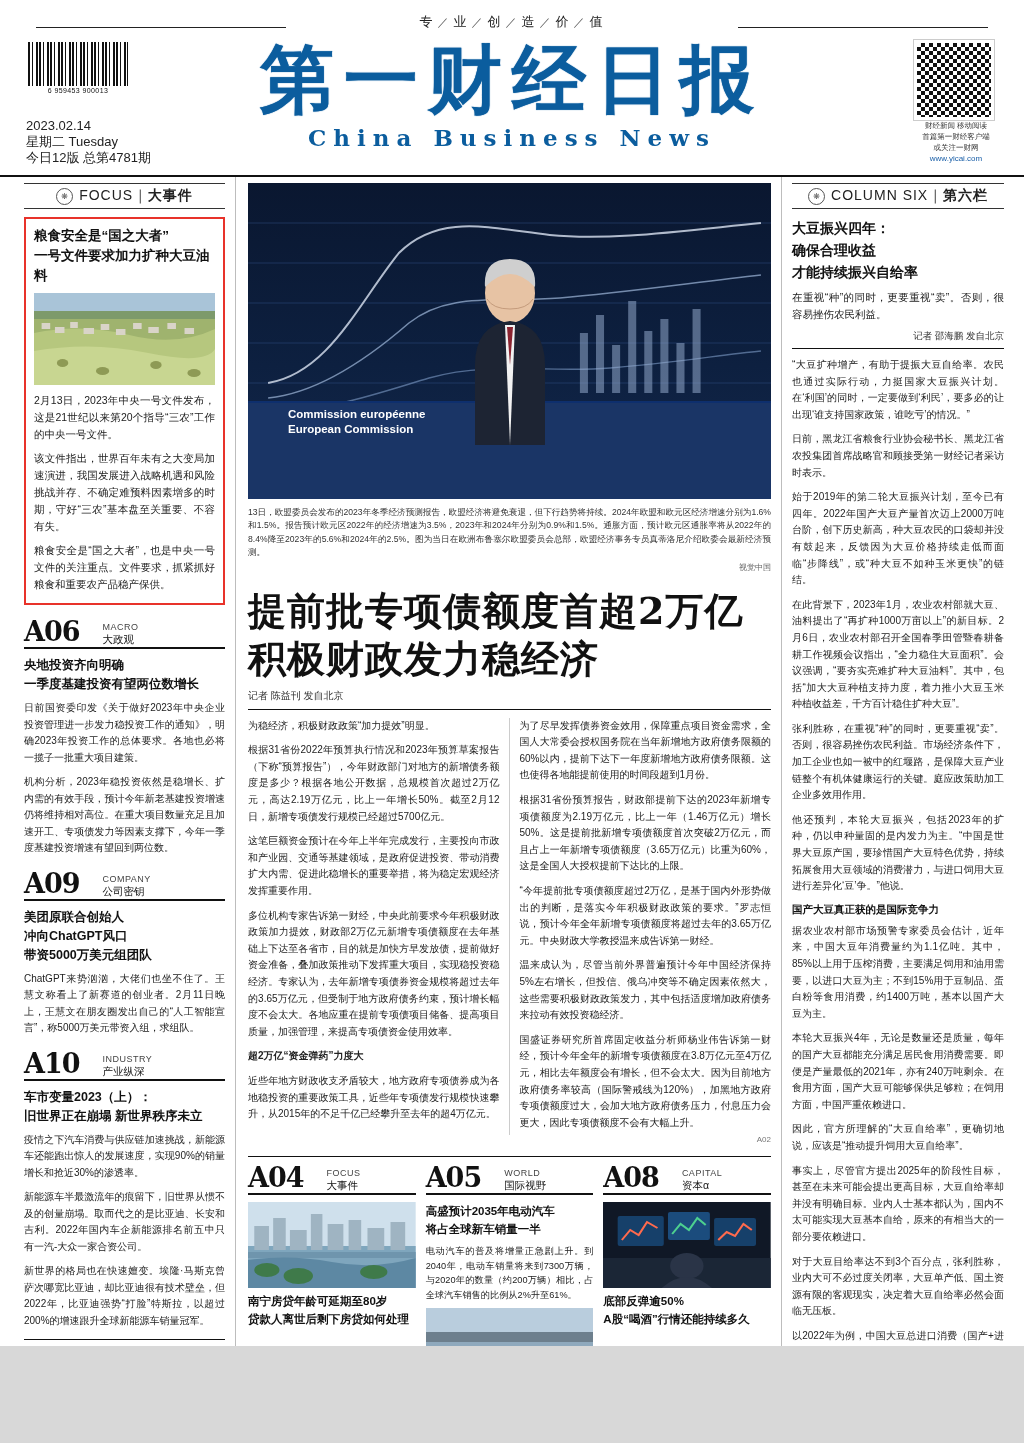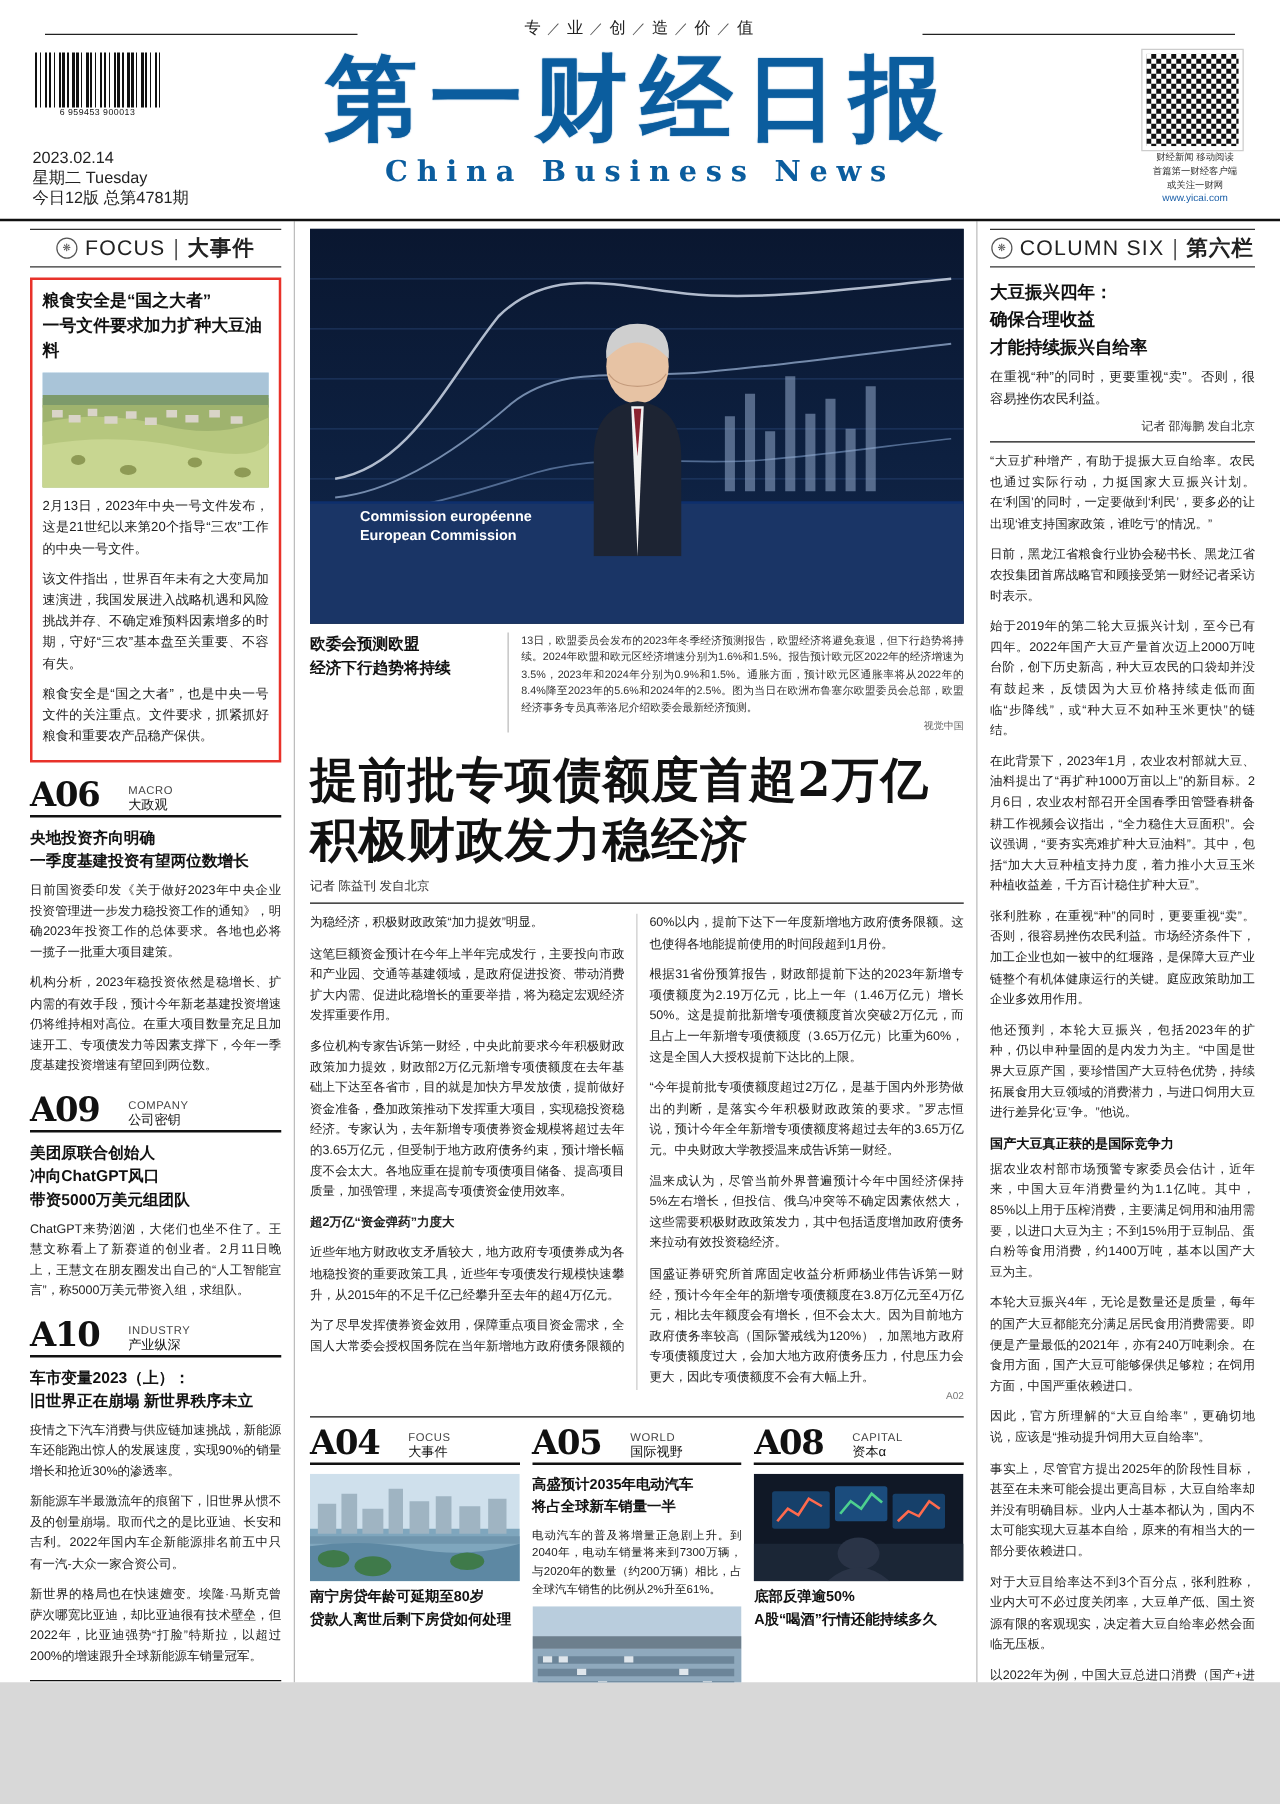--- a/index.html
+++ b/index.html
@@ -45,21 +45,21 @@
   .grid{display:flex;height:1264px;box-sizing:border-box;padding:0 18px;}
   .col-left{width:218px;padding:6px 10px 0 6px;box-sizing:border-box;border-right:1px solid #bdbdbd;}
   .col-mid{width:546px;padding:6px 10px 0 12px;box-sizing:border-box;border-right:1px solid #bdbdbd;}
   .col-right{width:224px;padding:6px 2px 0 10px;box-sizing:border-box;}
 
   
   .sec-head{display:flex;align-items:center;justify-content:center;gap:6px;
      border-top:1px solid #333;border-bottom:1px solid #333;padding:3px 0;margin-bottom:8px;}
   .sec-head .orn{width:15px;height:15px;border-radius:50%;border:1px solid #555;
      display:flex;align-items:center;justify-content:center;font-size:8px;color:#555;}
-  .sec-head .txt{font-size:17px;letter-spacing:1px;color:#222;}
+  .sec-head .txt{font-size:14px;letter-spacing:1px;color:#222;}
   .sec-head .txt b{font-weight:bold;}
 
   .redbox{border:2.5px solid #e8322a;padding:7px 8px 10px 8px;}
   .lead-title{font-size:13.5px;font-weight:bold;line-height:20px;color:#111;margin-bottom:7px;}
   .photo{width:100%;height:92px;display:block;border:0;}
   .ph-field{background:linear-gradient(#bcd6e8 0 22%,#9fb57a 22% 55%,#c6d79a 55% 100%);}
   .p-text{font-size:10.5px;line-height:17px;color:#222;text-align:justify;margin:7px 0 0 0;}
 
   .dept{display:flex;align-items:flex-end;gap:23px;border-bottom:2px solid #111;padding-bottom:2px;margin:14px 0 7px;}
   .dept .code{font-size:27px;font-weight:bold;letter-spacing:-1px;color:#111;line-height:26px;
@@ -292,34 +292,33 @@
           <path d="M62,72 L65,110 L68,72 Z" fill="#8b2330"></path>
         </svg>
 
         <div class="hero-eu">
           <div>Commission européenne</div>
           <div>European Commission</div>
         </div>
       </div>
 
       <div class="cap-row">
-        <div class="cap-title" style="white-space:pre-line">欧委会预测欧盟
-经济下行趋势将持续</div>
         <div style="flex:1;">
           <div class="cap-body">13日，欧盟委员会发布的2023年冬季经济预测报告，欧盟经济将避免衰退，但下行趋势将持续。2024年欧盟和欧元区经济增速分别为1.6%和1.5%。报告预计欧元区2022年的经济增速为3.5%，2023年和2024年分别为0.9%和1.5%。通胀方面，预计欧元区通胀率将从2022年的8.4%降至2023年的5.6%和2024年的2.5%。图为当日在欧洲布鲁塞尔欧盟委员会总部，欧盟经济事务专员真蒂洛尼介绍欧委会最新经济预测。</div>
           <div class="cap-credit">视觉中国</div>
         </div>
       </div>
 
       <div class="headline" style="white-space:pre-line">提前批专项债额度首超2万亿
 积极财政发力稳经济</div>
       <div class="byline">记者 陈益刊 发自北京</div>
 
       <div class="two-col">
         <p>为稳经济，积极财政政策“加力提效”明显。</p>
+        <p>根据31省份2022年预算执行情况和2023年预算草案报告（下称“预算报告”），今年财政部门对地方的新增债务额度是多少？根据各地公开数据，总规模首次超过2万亿元，高达2.19万亿元，比上一年增长50%。截至2月12日，新增专项债发行规模已经超过5700亿元。</p>
         <p>这笔巨额资金预计在今年上半年完成发行，主要投向市政和产业园、交通等基建领域，是政府促进投资、带动消费扩大内需、促进此稳增长的重要举措，将为稳定宏观经济发挥重要作用。</p>
         <p>多位机构专家告诉第一财经，中央此前要求今年积极财政政策加力提效，财政部2万亿元新增专项债额度在去年基础上下达至各省市，目的就是加快方早发放债，提前做好资金准备，叠加政策推动下发挥重大项目，实现稳投资稳经济。专家认为，去年新增专项债券资金规模将超过去年的3.65万亿元，但受制于地方政府债务约束，预计增长幅度不会太大。各地应重在提前专项债项目储备、提高项目质量，加强管理，来提高专项债资金使用效率。</p>
         <p class="sub-h">超2万亿“资金弹药”力度大</p>
         <p>近些年地方财政收支矛盾较大，地方政府专项债券成为各地稳投资的重要政策工具，近些年专项债发行规模快速攀升，从2015年的不足千亿已经攀升至去年的超4万亿元。</p>
         <p>为了尽早发挥债券资金效用，保障重点项目资金需求，全国人大常委会授权国务院在当年新增地方政府债务限额的60%以内，提前下达下一年度新增地方政府债务限额。这也使得各地能提前使用的时间段超到1月份。</p>
         <p>根据31省份预算报告，财政部提前下达的2023年新增专项债额度为2.19万亿元，比上一年（1.46万亿元）增长50%。这是提前批新增专项债额度首次突破2万亿元，而且占上一年新增专项债额度（3.65万亿元）比重为60%，这是全国人大授权提前下达比的上限。</p>
         <p>“今年提前批专项债额度超过2万亿，是基于国内外形势做出的判断，是落实今年积极财政政策的要求。”罗志恒说，预计今年全年新增专项债额度将超过去年的3.65万亿元。中央财政大学教授温来成告诉第一财经。</p>
         <p>温来成认为，尽管当前外界普遍预计今年中国经济保持5%左右增长，但投信、俄乌冲突等不确定因素依然大，这些需要积极财政政策发力，其中包括适度增加政府债务来拉动有效投资稳经济。</p>
         <p>国盛证券研究所首席固定收益分析师杨业伟告诉第一财经，预计今年全年的新增专项债额度在3.8万亿元至4万亿元，相比去年额度会有增长，但不会太大。因为目前地方政府债务率较高（国际警戒线为120%），加黑地方政府专项债额度过大，会加大地方政府债务压力，付息压力会更大，因此专项债额度不会有大幅上升。</p>
       </div>

